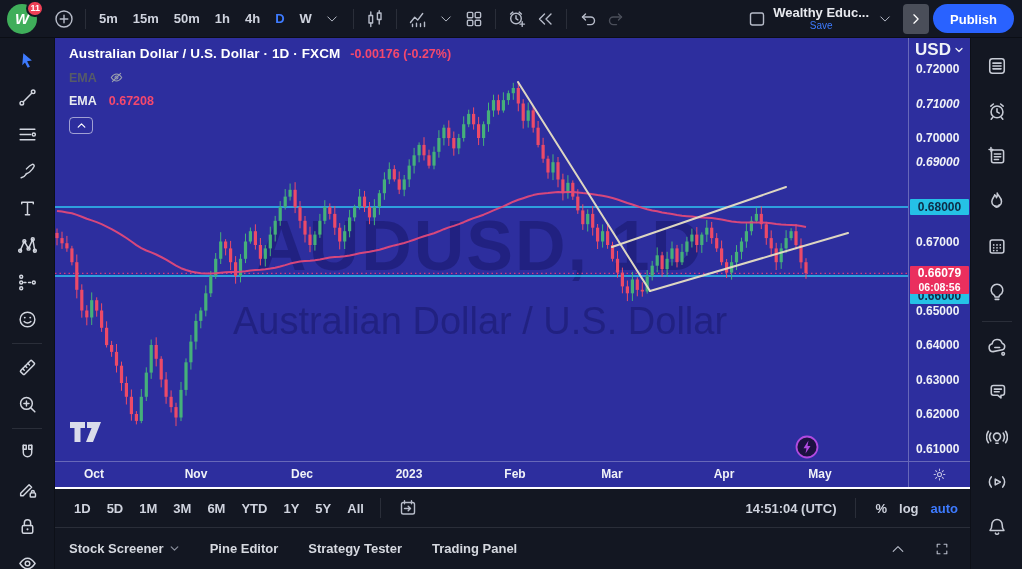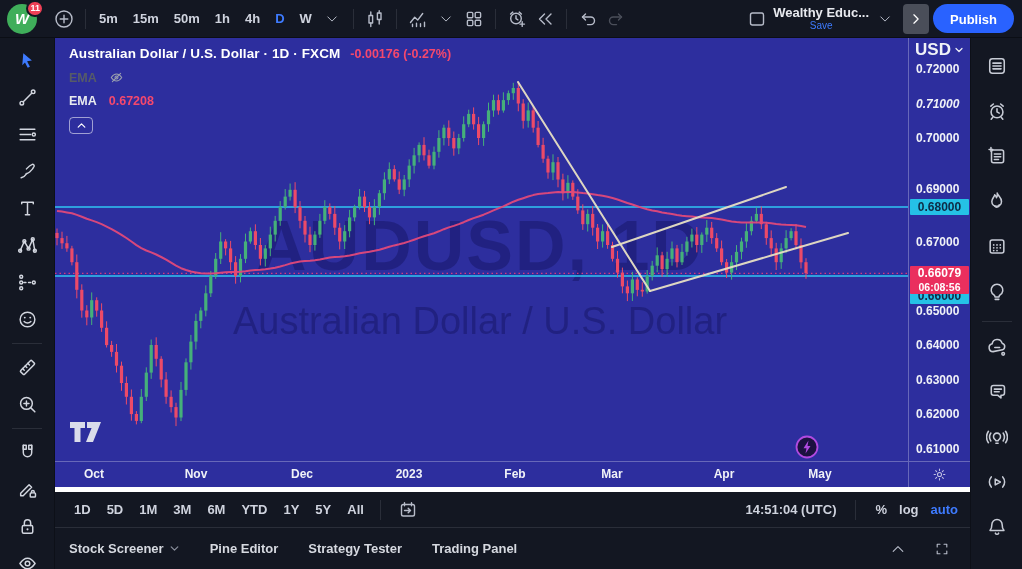--- a/index.html
+++ b/index.html
@@ -110,21 +110,21 @@
   #time-axis { position:relative; width:915px; height:26px; background:#2d2e9e;
     border-top:1px solid rgba(255,255,255,.28); display:flex; }
   #months { position:relative; width:853px; height:100%; flex:none; cursor:ew-resize; }
   .mtick { position:absolute; top:5px; transform:translateX(-50%); color:#f0f2f7;
     font-size:12px; font-weight:700; }
   #axis-gear { flex:1; border-left:1px solid rgba(255,255,255,.28); display:flex;
     align-items:center; justify-content:center; color:rgba(255,255,255,.7); cursor:pointer; }
   #axis-gear svg { width:15px; height:15px; }
 
   
-  #bottom-toolbar { width:915px; height:40px; background:#131722; border-top:5px solid #ffffff;
+  #bottom-toolbar { width:915px; height:40px; background:#131722; border-top:2px solid #ffffff;
     display:flex; align-items:center; padding:0 12px; }
   .rng { color:#cfd3de; font-size:13px; font-weight:600; padding:4px 7px; border-radius:4px;
     cursor:pointer; flex:none; }
   #bt-left { display:flex; align-items:center; gap:2px; }
   #bt-right { margin-left:auto; display:flex; align-items:center; gap:12px; }
   .bt-txt { color:#cfd3de; font-size:13px; font-weight:600; cursor:pointer; }
   .bt-txt.blue { color:#3e7bff; }
   #goto-date { margin-left:6px; }
 
   
@@ -833,21 +833,21 @@
       <div id="price-axis">
         <div id="axis-head">
           <span>USD</span>
           <svg viewBox="0 0 20 20" fill="none" stroke="currentColor" stroke-width="2.4" stroke-linecap="round" stroke-linejoin="round">
               <path d="M4 7l6 6 6-6"></path>
             </svg>
         </div>
       <div class="ptick" style="top: 24px;">0.72000</div>
           <div class="ptick" style="top: 58.5px; font-style: italic;">0.71000</div>
           <div class="ptick" style="top: 93px;">0.70000</div>
-          <div class="ptick" style="top: 144px;">0.69000</div>
+          <div class="ptick" style="top: 117px; font-style: italic;">0.69000</div>
           <div class="ptick" style="top: 162px;">0.68000</div>
           <div class="ptick" style="top: 196.5px;">0.67000</div>
           <div class="ptick" style="top: 231px;">0.66000</div>
           <div class="ptick" style="top: 265.5px;">0.65000</div>
           <div class="ptick" style="top: 300px;">0.64000</div>
           <div class="ptick" style="top: 334.5px;">0.63000</div>
           <div class="ptick" style="top: 369px;">0.62000</div>
           <div class="ptick" style="top: 403.5px;">0.61000</div>
           <div class="lvl-label" style="top: 161px;">0.68000</div>
           <div class="lvl-label" style="top: 250.274px;">0.66000</div>

